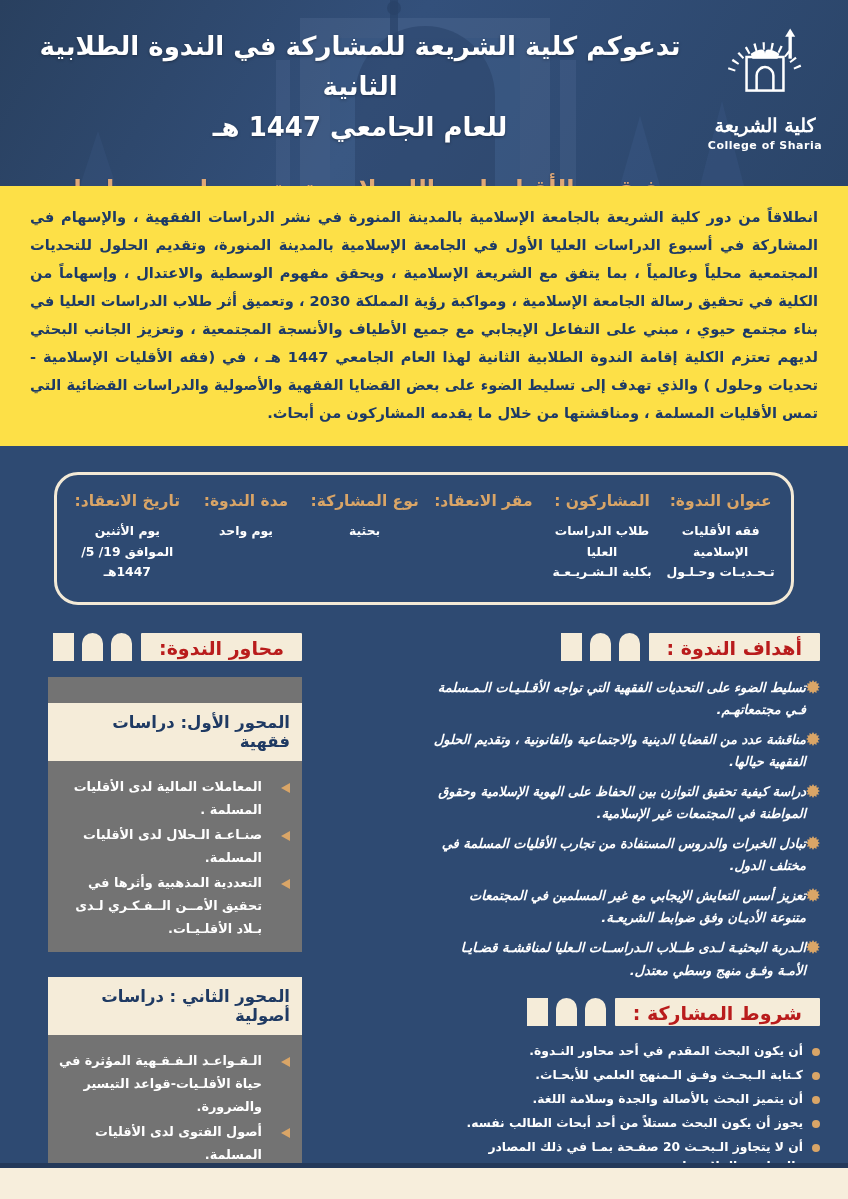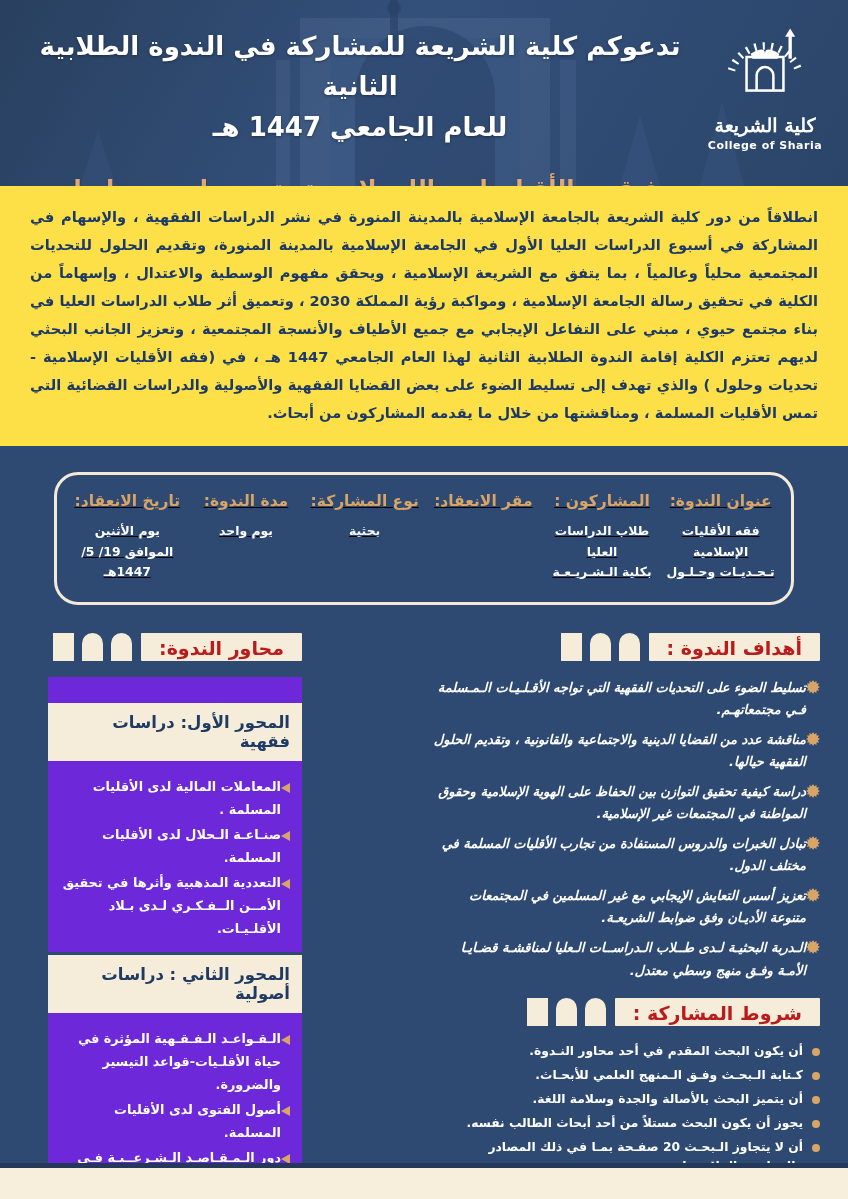--- a/index.html
+++ b/index.html
@@ -15,44 +15,44 @@
   .logo-callig{font-size:19px;font-weight:bold;margin-top:14px;font-family:"DejaVu Serif",serif;}
   .logo-caption{font-size:11px;font-weight:bold;letter-spacing:.5px;margin-top:3px;font-family:"DejaVu Sans",sans-serif;}
   .hero-text{position:absolute;top:26px;right:150px;left:22px;text-align:center;color:#fff;}
   .hero-title{font-size:26px;font-weight:bold;line-height:1.55;text-shadow:0 1px 3px rgba(0,0,0,.35);}
   .hero-subtitle{margin-top:28px;color:#dfa877;font-size:24px;font-weight:bold;word-spacing:12px;letter-spacing:.5px;text-shadow:0 1px 2px rgba(0,0,0,.3);text-decoration:underline;}
   
   .intro{background:#fde047;color:#1d3a66;padding:17px 30px 19px;font-size:14.6px;font-weight:bold;line-height:1.92;text-align:justify;}
   
   .info-wrap{padding:26px 54px 20px;}
   .info-box{border:3px solid #f3ead7;border-radius:24px;display:flex;padding:17px 14px 19px;gap:6px;}
-  .info-item{flex:1;text-align:center;text-decoration:underline;}
+  .info-item{flex:1;text-align:center;}
   .info-label{color:#d9a567;font-size:15.5px;font-weight:bold;margin-bottom:11px;}
   .info-value{color:#fff;font-size:12.4px;font-weight:bold;line-height:1.65;white-space:pre-line;}
   
   .columns{display:flex;align-items:flex-start;}
   .col-right{width:424px;box-sizing:border-box;padding:4px 28px 0 8px;}
   .col-left{width:424px;box-sizing:border-box;padding:4px 122px 0 48px;}
   .heading-row{display:flex;align-items:stretch;gap:9px;margin:4px 0 16px;}
   .heading-box{background:#f5ecd9;color:#b91c1c;font-size:19px;font-weight:bold;padding:4px 18px 2px;display:flex;align-items:center;border-radius:1px;}
   .arches{display:flex;gap:8px;align-items:stretch;}
   .shape{width:21px;background:#f5ecd9;}
   .shape.arch{border-radius:11px 11px 0 0;}
   
   .obj-item{display:flex;gap:0;margin-bottom:8px;color:#fff;font-size:13px;font-weight:bold;line-height:1.7;font-style:italic;}
   .rosette{flex:0 0 auto;margin-top:3px;}
   
   .cond-item{display:flex;gap:9px;margin-bottom:5px;color:#fff;font-size:12.3px;font-weight:bold;line-height:1.55;}
   .dot{width:8px;height:8px;border-radius:50%;background:#d9a567;flex:0 0 auto;margin-top:6px;}
   
-  .panel{background:#6d28d9;margin-bottom:3px;}
+  .panel{background:#737373;margin-bottom:25px;}
   .panel--first{padding-top:26px;}
   .panel-title{background:#f5ecd9;color:#1f3a63;font-weight:bold;font-size:16.5px;padding:10px 12px;text-align:right;}
   .panel-items{padding:14px 12px 10px 10px;}
-  .axis-item{display:flex;gap:0;color:#fff;font-size:12.8px;font-weight:bold;line-height:1.8;margin-bottom:2px;}
+  .axis-item{display:flex;gap:19px;color:#fff;font-size:12.8px;font-weight:bold;line-height:1.8;margin-bottom:2px;}
   .tri{width:0;height:0;border-top:5px solid transparent;border-bottom:5px solid transparent;border-right:9px solid #d9a567;flex:0 0 auto;margin-top:8px;}
   
   .footer-strip{position:absolute;bottom:0;left:0;width:100%;height:31px;background:#f7eedc;border-top:5px solid #24395a;}
 </style>
 </head>
 <body>
 
 <div class="poster">
 
   <div class="hero">

